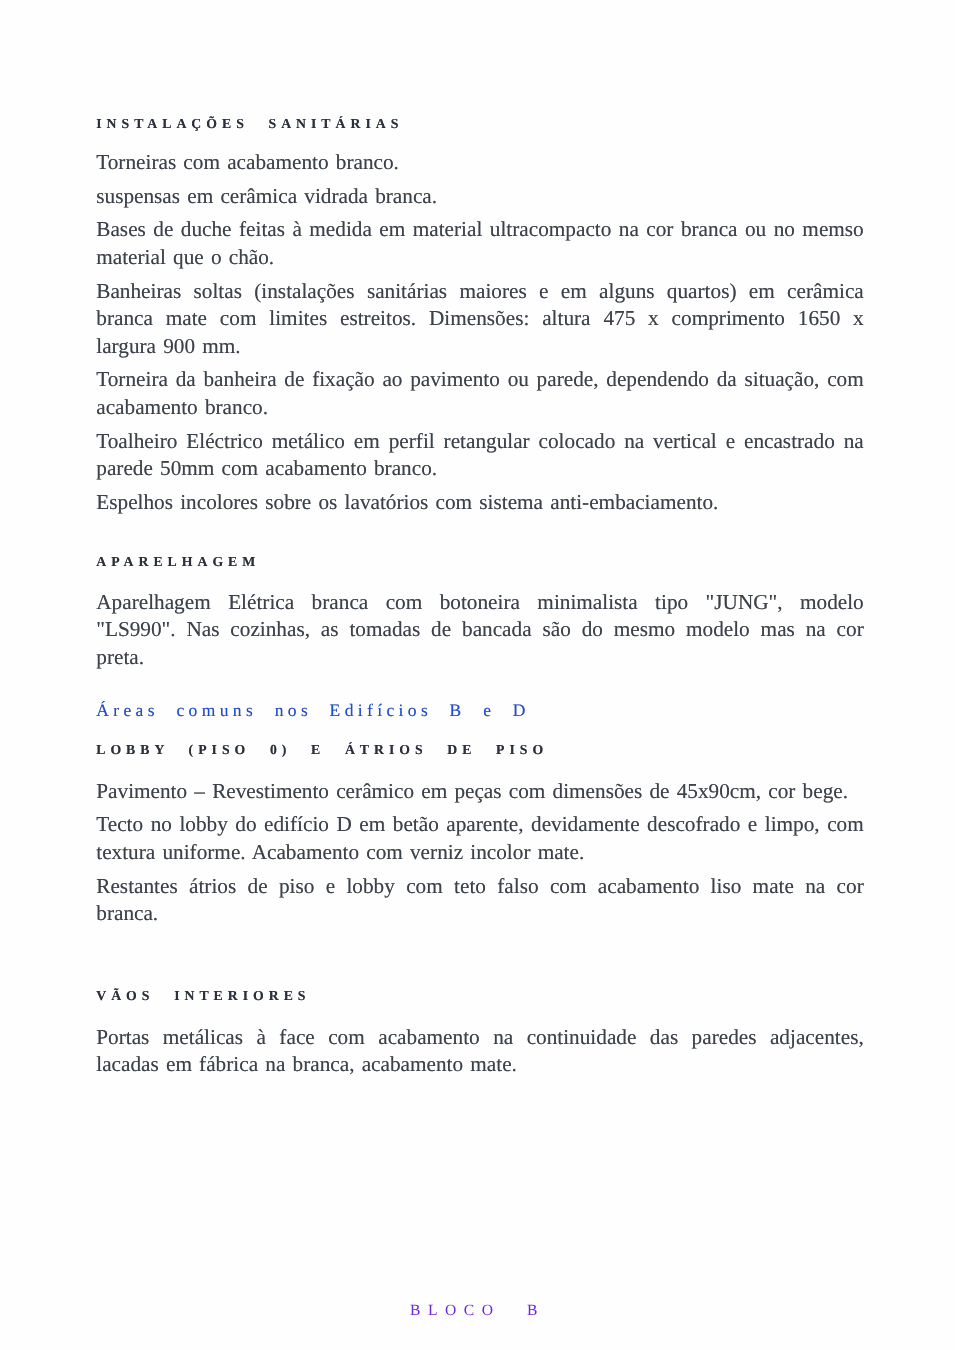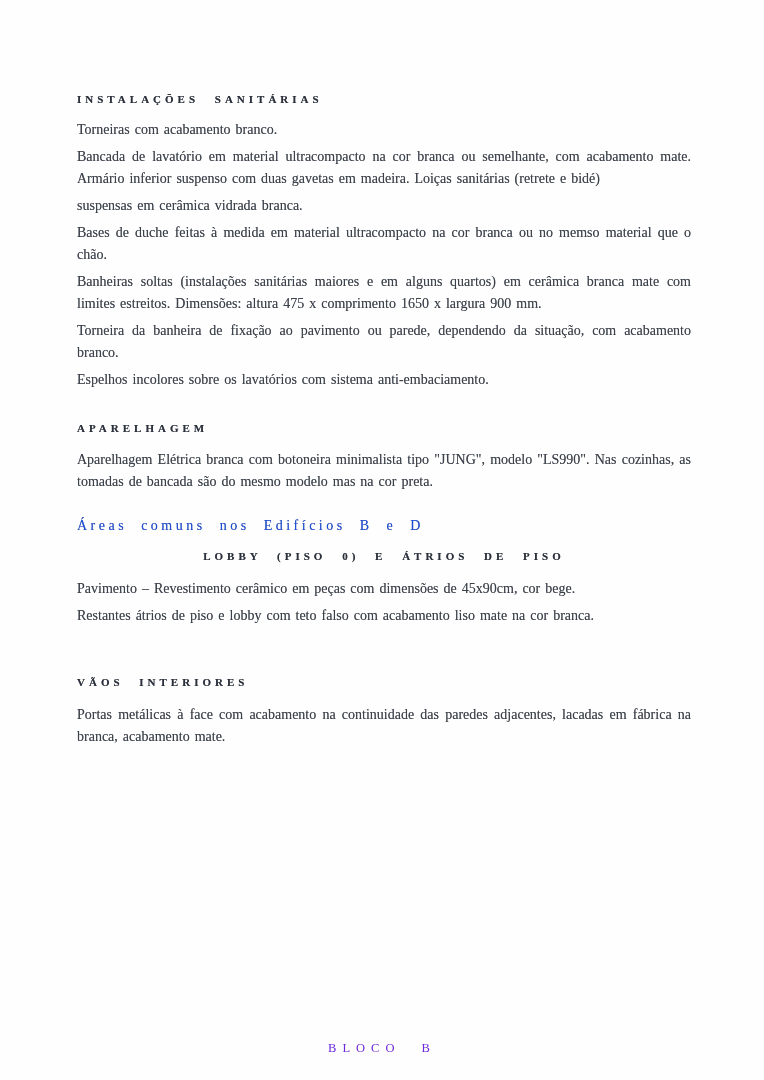--- a/index.html
+++ b/index.html
@@ -17,21 +17,21 @@
     box-sizing: border-box;
     overflow: hidden;
   }
   .doc-body {
     position: absolute;
     top: 88px;
     left: 77px;
     width: 614px;
   }
   .para {
-    font-size: 14px;
+    font-size: 17px;
     line-height: 22px;
     margin: 0 0 5px 0;
     color: #3c424b;
     text-align: justify;
     word-spacing: 1.5px;
     text-shadow: 0 0 0.5px rgba(60,66,75,0.55);
   }
   .sec-heading {
     font-size: 11px;
     font-weight: bold;
@@ -55,21 +55,20 @@
     line-height: 22px;
     letter-spacing: 3.5px;
     word-spacing: 7px;
     color: #1d4ed8;
     margin: 22px 0 8px 0;
     text-shadow: 0 0 0.5px rgba(55,61,70,0.5);
     white-space: nowrap;
   }
   .heading-lobby {
     margin-bottom: 11px;
-    text-align: center;
   }
   .heading-vaos {
     margin-top: 44px;
     margin-bottom: 11px;
   }
   .page-footer {
     position: absolute;
     left: 0;
     right: 0;
     top: 1041px;
@@ -83,36 +82,37 @@
 </style>
 </head>
 <body>
 
 <div class="page">
   <div class="doc-body">
 
     <div class="sec-heading first">INSTALAÇÕES SANITÁRIAS</div>
 
     <p class="para">Torneiras com acabamento branco.</p>
-    <p class="para">Bancada de lavatório em material ultracompacto na cor branca ou semelhante, com acabamento mate. Armário inferior suspenso com duas gavetas em madeira. Loiças sanitárias (retrete e bidé)</p>
     <p class="para">suspensas em cerâmica vidrada branca.</p>
     <p class="para">Bases de duche feitas à medida em material ultracompacto na cor branca ou no memso material que o chão.</p>
     <p class="para">Banheiras soltas (instalações sanitárias maiores e em alguns quartos) em cerâmica branca mate com limites estreitos. Dimensões: altura 475 x comprimento 1650 x largura 900 mm.</p>
     <p class="para">Torneira da banheira de fixação ao pavimento ou parede, dependendo da situação, com acabamento branco.</p>
+    <p class="para">Toalheiro Eléctrico metálico em perfil retangular colocado na vertical e encastrado na parede 50mm com acabamento branco.</p>
     <p class="para">Espelhos incolores sobre os lavatórios com sistema anti-embaciamento.</p>
 
     <div class="sec-heading mt-section">APARELHAGEM</div>
 
     <p class="para">Aparelhagem Elétrica branca com botoneira minimalista tipo "JUNG", modelo "LS990". Nas cozinhas, as tomadas de bancada são do mesmo modelo mas na cor preta.</p>
 
     <div class="sub-heading">Áreas comuns nos Edifícios B e D</div>
 
     <div class="sec-heading heading-lobby">LOBBY (PISO 0) E ÁTRIOS DE PISO</div>
 
     <p class="para">Pavimento – Revestimento cerâmico em peças com dimensões de 45x90cm, cor bege.</p>
+    <p class="para">Tecto no lobby do edifício D em betão aparente, devidamente descofrado e limpo, com textura uniforme. Acabamento com verniz incolor mate.</p>
     <p class="para">Restantes átrios de piso e lobby com teto falso com acabamento liso mate na cor branca.</p>
 
     <div class="sec-heading heading-vaos">VÃOS INTERIORES</div>
 
     <p class="para">Portas metálicas à face com acabamento na continuidade das paredes adjacentes, lacadas em fábrica na branca, acabamento mate.</p>
 
   </div>
 
   <div class="page-footer">BLOCO B</div>
 </div>

